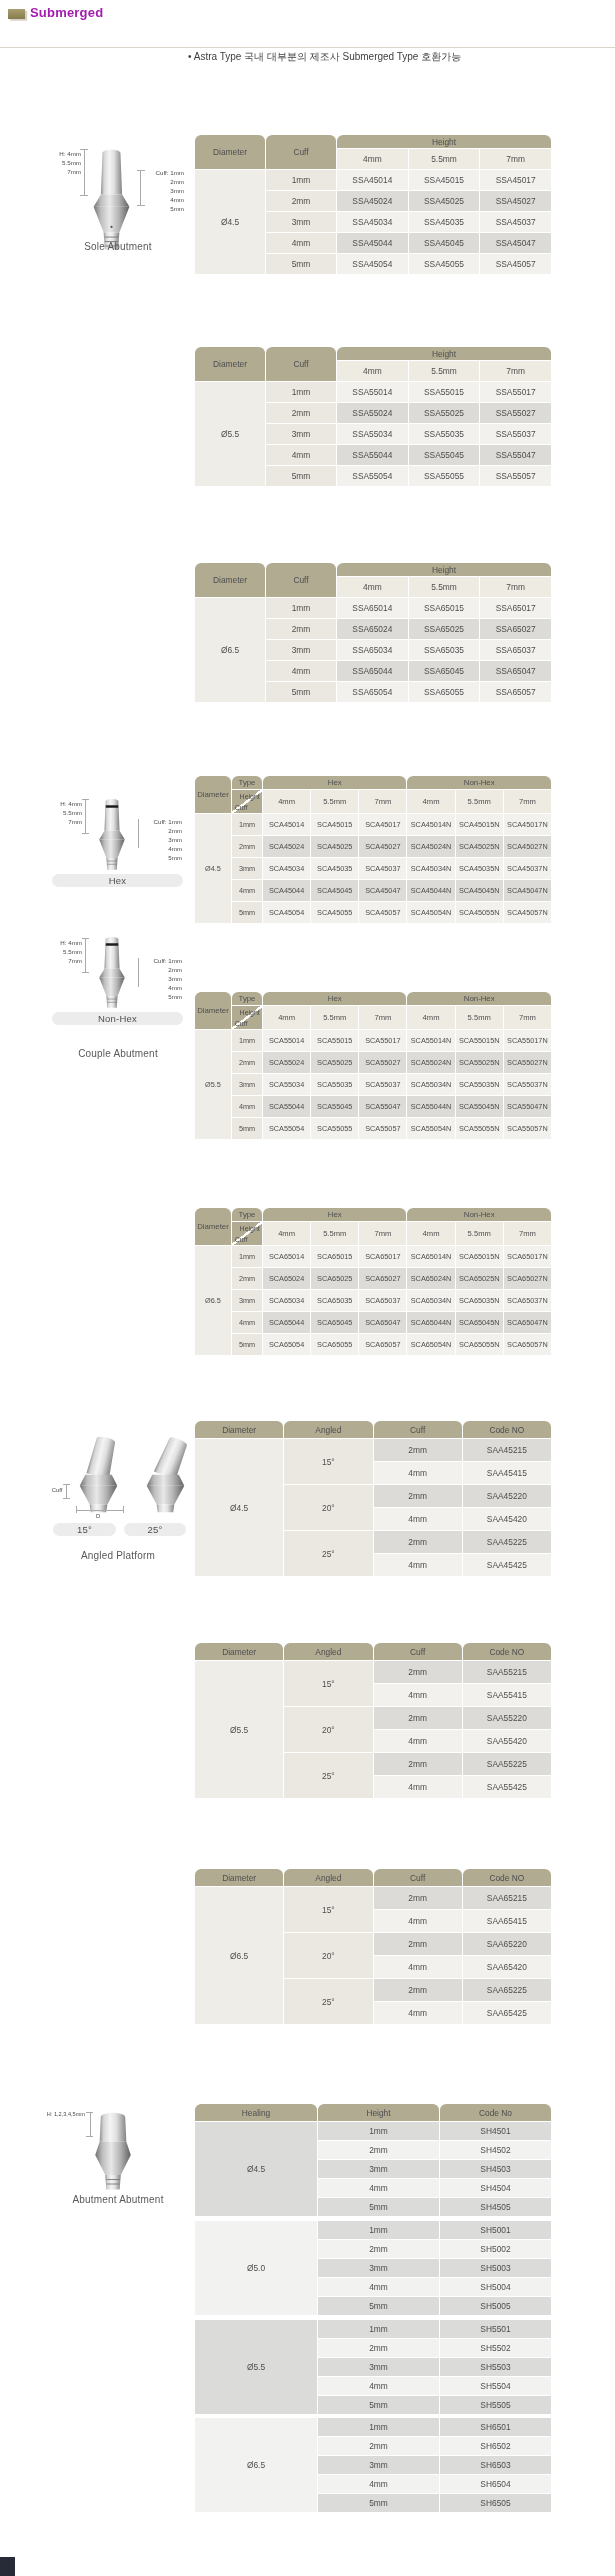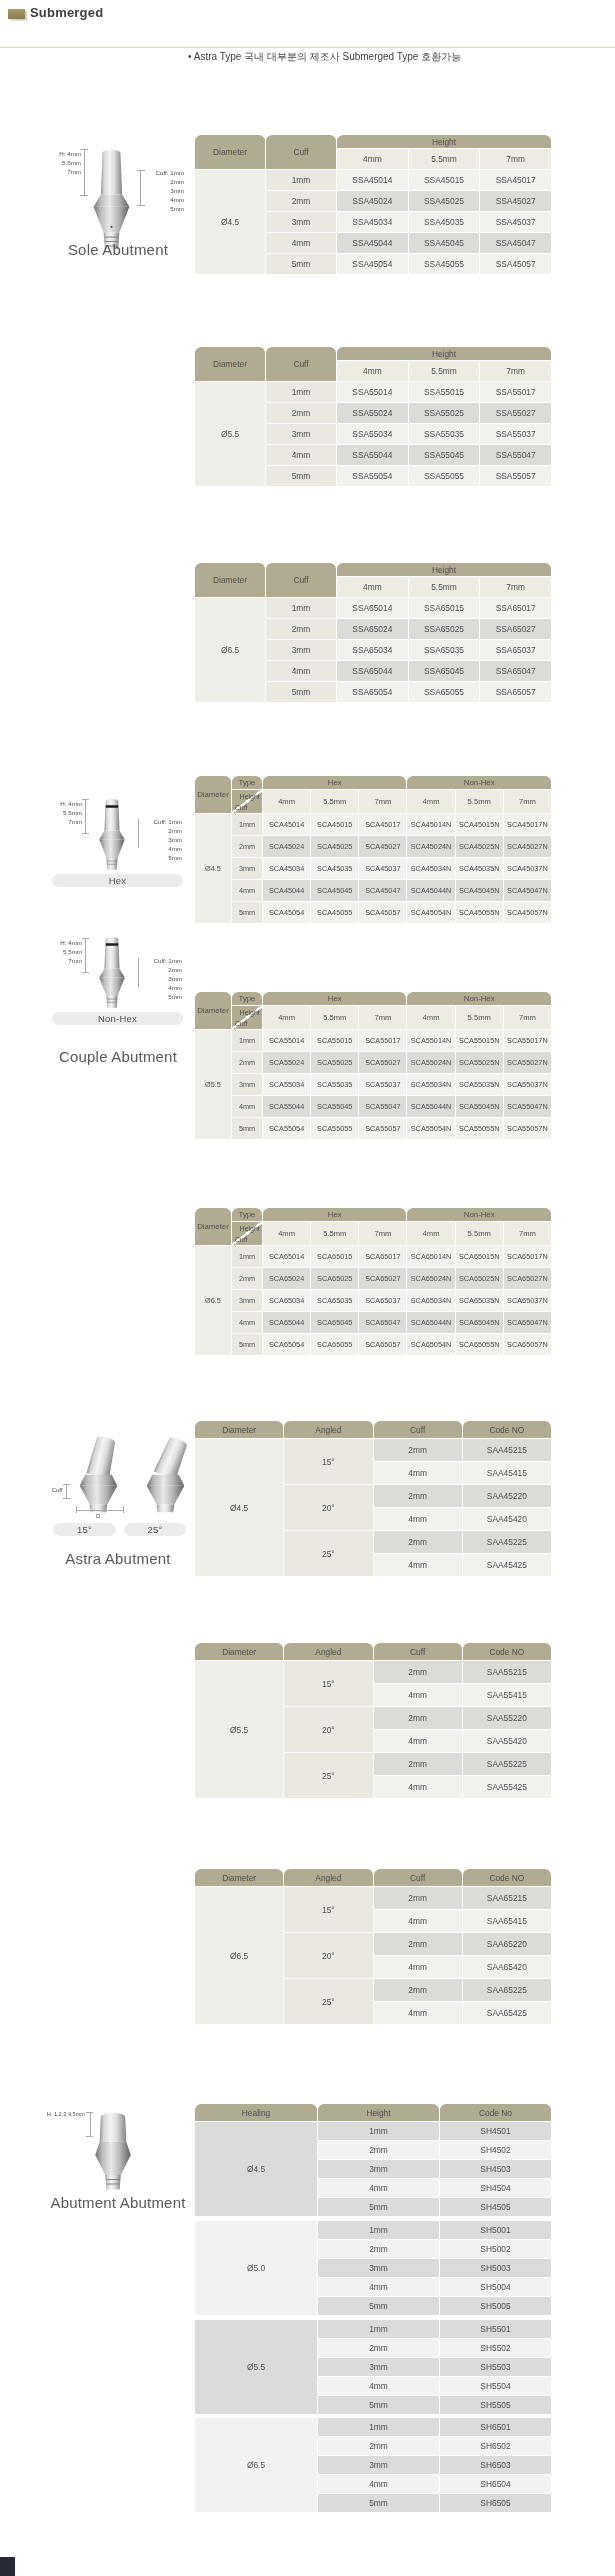--- a/index.html
+++ b/index.html
@@ -3,21 +3,21 @@
 <meta charset="utf-8">
 <style>
   html,body{margin:0;padding:0;background:#fff;}
   .page{position:relative;width:615px;height:2576px;background:#fff;overflow:hidden;
         font-family:"Liberation Sans",sans-serif;color:#4e4e4e;}
 
   
   .title-icon{position:absolute;left:7.8px;top:9px;width:17px;height:9.5px;
     background:linear-gradient(180deg,#a89d6f,#877c4c);
     box-shadow:2.2px 1.7px 0 #d4d1c6;}
-  .page-title{position:absolute;left:30px;top:4.5px;font-size:13px;font-weight:700;color:#404040;letter-spacing:0.2px;}
+  .page-title{position:absolute;left:30px;top:4.5px;font-size:13px;font-weight:700;color:#a21caf;letter-spacing:0.2px;}
   .rule{position:absolute;left:0;top:47px;width:615px;height:1.1px;background:#dad5c7;}
   .subtitle{position:absolute;left:188px;top:50px;font-size:10px;color:#3e3e3e;}
 
   
   .tblwrap{position:absolute;left:194px;}
   .tbl{border-collapse:separate;border-spacing:1.7px;table-layout:fixed;width:358px;}
   .tbl td{text-align:center;vertical-align:middle;font-weight:400;color:#4e4e4e;
           overflow:hidden;white-space:nowrap;font-size:8.4px;padding:0;}
   .olive{background:#b1ab92;color:#fff;border-radius:6.2px 6.2px 0 0;font-size:8.4px;}
   .sub{background:#edebe2;}
@@ -38,21 +38,21 @@
   .healing-tbl tr.spacer{height:2.8px;}
   .healing-tbl tr.spacer td{background:transparent;}
 
   .diag{position:relative;color:#fff;
     background-color:#b1ab92;
     background-image:linear-gradient(to bottom right,rgba(0,0,0,0) calc(50% - 1.1px),#fff calc(50% - 1.1px),#fff calc(50% + 1.1px),rgba(0,0,0,0) calc(50% + 1.1px));}
   .diag .dh{position:absolute;top:2.2px;right:2.2px;font-size:7px;}
   .diag .dc{position:absolute;bottom:2.2px;left:2.8px;font-size:7px;}
 
   
-  .sec-label{position:absolute;width:140px;left:48px;text-align:center;font-size:15px;color:#595959;letter-spacing:0.2px;}
+  .sec-label{position:absolute;width:140px;left:48px;text-align:center;font-size:10px;color:#595959;letter-spacing:0.2px;}
   .pill{position:absolute;background:#ececec;border-radius:6.7px;display:flex;align-items:center;justify-content:center;
         font-size:9.5px;color:#4f4f4f;letter-spacing:0.2px;}
   .ann{position:absolute;font-size:6.2px;color:#4a4a4a;line-height:9px;white-space:nowrap;}
   .ann.right{text-align:right;}
   .ann span{display:block;}
   .mline{position:absolute;background:#aaa;}
   .fig{position:absolute;}
   .corner{position:absolute;left:0;top:2557px;width:14.5px;height:19px;background:#272b38;}
 </style>
 </head>
@@ -597,21 +597,21 @@
       <span>Cuff</span>
     </div>
   <div class="mline" style="left:76px;top:1510px;width:47px;height:0.6px"></div>
   <div class="mline" style="left:76px;top:1506px;width:0.6px;height:6.7px"></div>
   <div class="mline" style="left:123px;top:1506px;width:0.6px;height:6.7px"></div>
   <div class="ann" style="left:96px;top:1512px;font-size:5.9px" id="ann-angled-d">
       <span>D</span>
     </div>
   <div class="pill" style="left:53px;top:1523px;width:63px;height:13px">15°</div>
   <div class="pill" style="left:124px;top:1523px;width:62px;height:13px">25°</div>
-  <div class="sec-label" style="top:1550px">Astra Abutment</div>
+  <div class="sec-label" style="top:1550px">Angled Platform</div>
 
   <div class="tblwrap" style="top:1420px" id="angled-0">
       <table class="tbl angled-tbl">
         <colgroup>
           <col>
           <col>
           <col>
           <col>
         </colgroup>
         <tbody>

